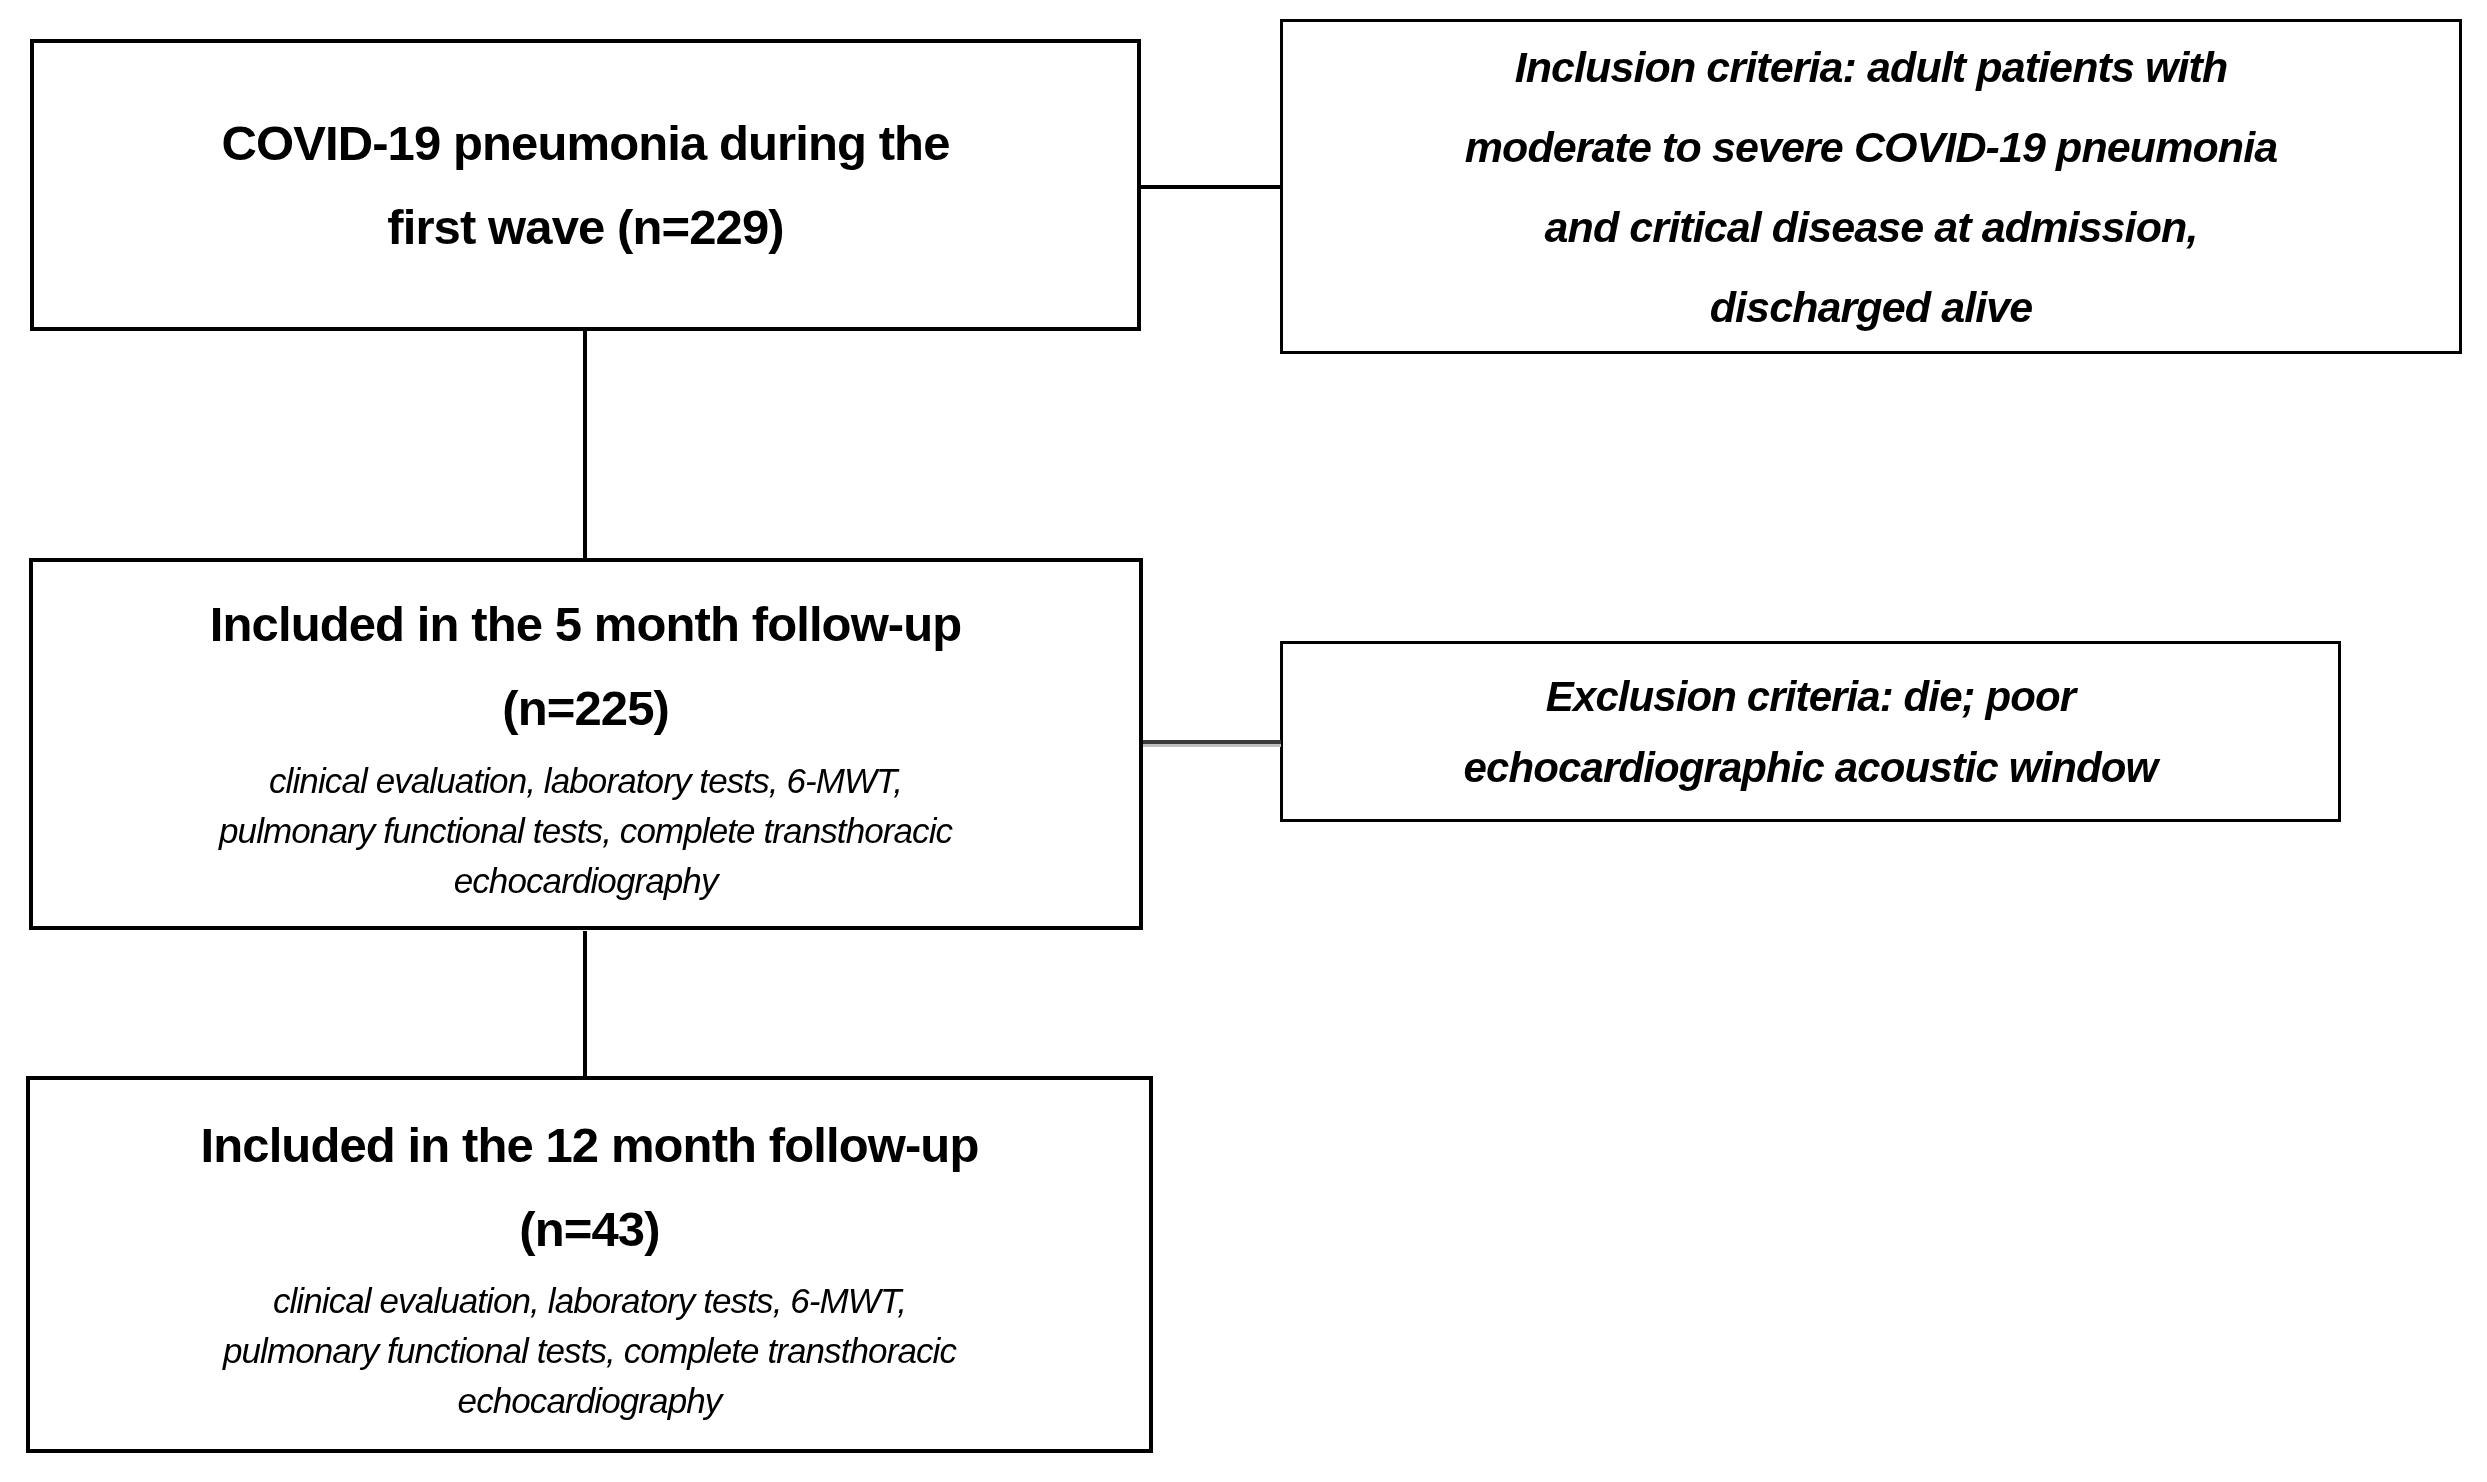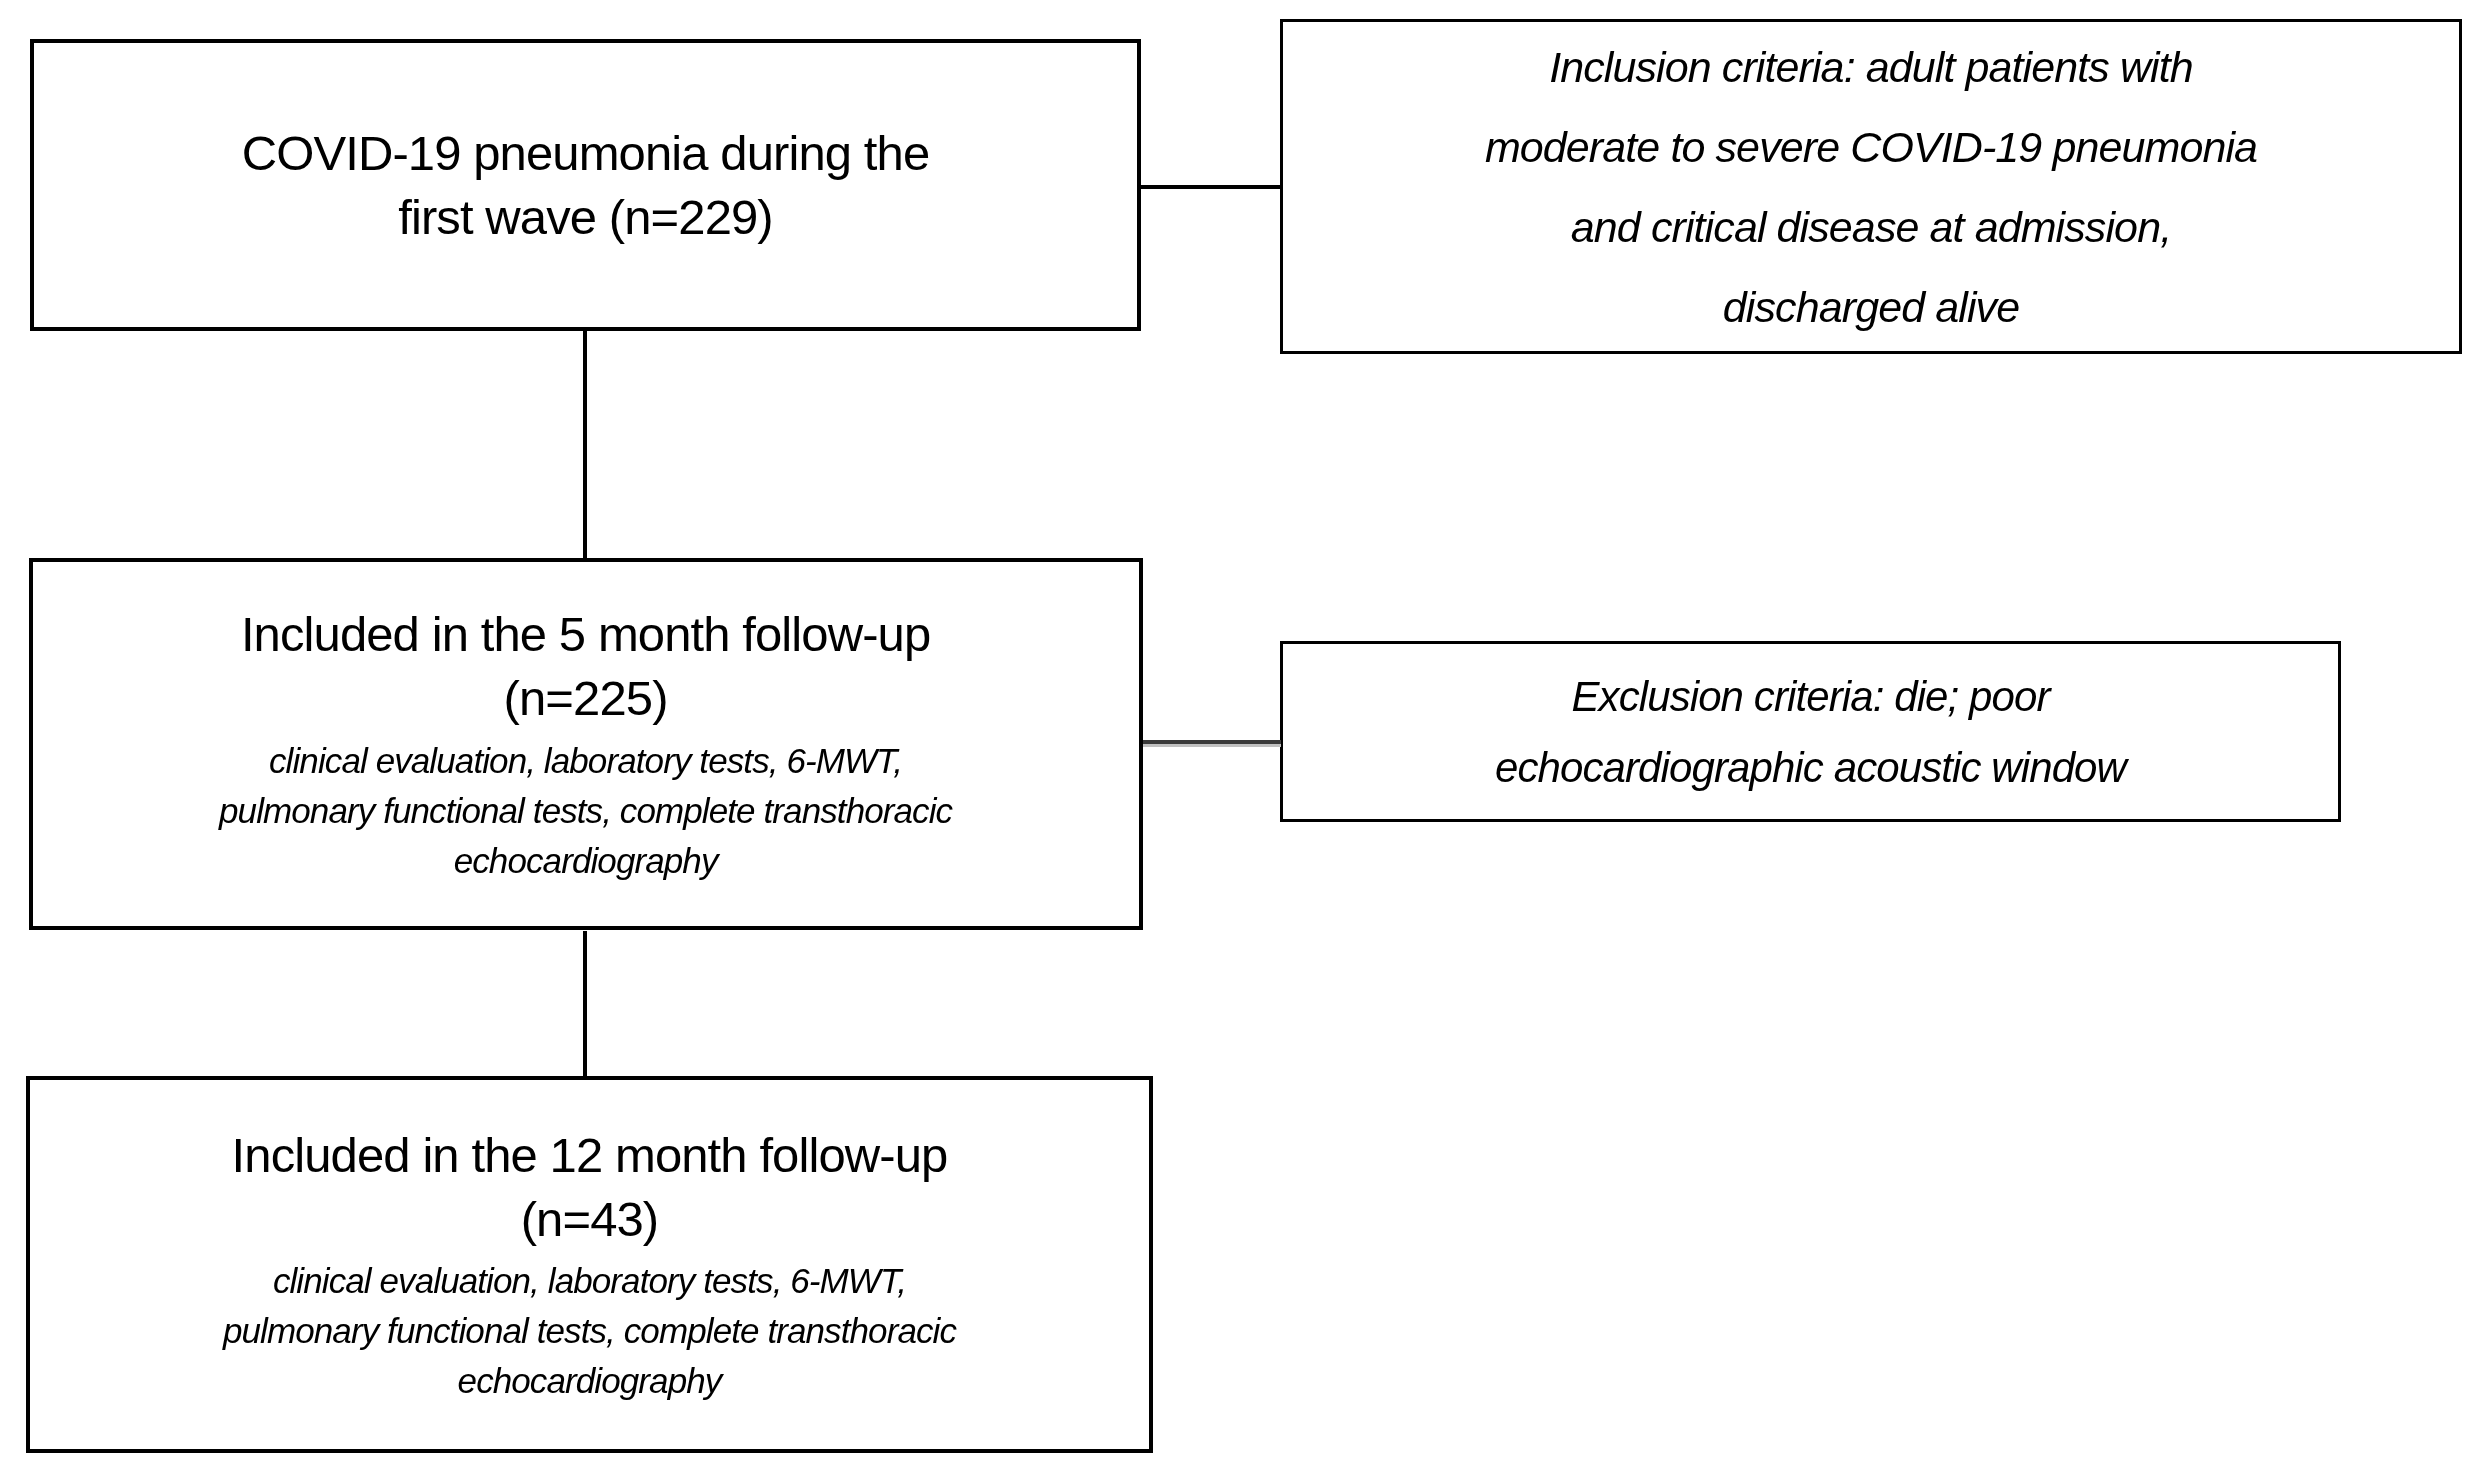--- a/index.html
+++ b/index.html
@@ -18,37 +18,38 @@
     border: 4.3px solid #000000;
     display: flex;
     flex-direction: column;
     justify-content: center;
     align-items: center;
     text-align: center;
   }
   .box.note { border-width: 3.5px; }
   .title {
     font-size: 49px;
-    line-height: 64px;
-    font-weight: 400;
+    line-height: 84px;
+    font-weight: 700;
     white-space: pre-line;
     letter-spacing: -0.9px;
   }
   .sub {
     font-size: 35px;
     line-height: 50px;
     font-style: italic;
     white-space: pre-line;
     margin-top: 5.2px;
     letter-spacing: -0.9px;
   }
   .note-text {
     font-style: italic;
     white-space: pre-line;
     letter-spacing: -0.9px;
+    font-weight: bold;
   }
   .note-text.inclusion { font-size: 43px; line-height: 80px; }
   .note-text.exclusion { font-size: 42px; line-height: 71px; }
   .connector {
     position: absolute;
     background: #000000;
   }
   .connector.shadowed {
     background: #3a3a3a;
     border-bottom: 3.5px solid #c0c0c0;

